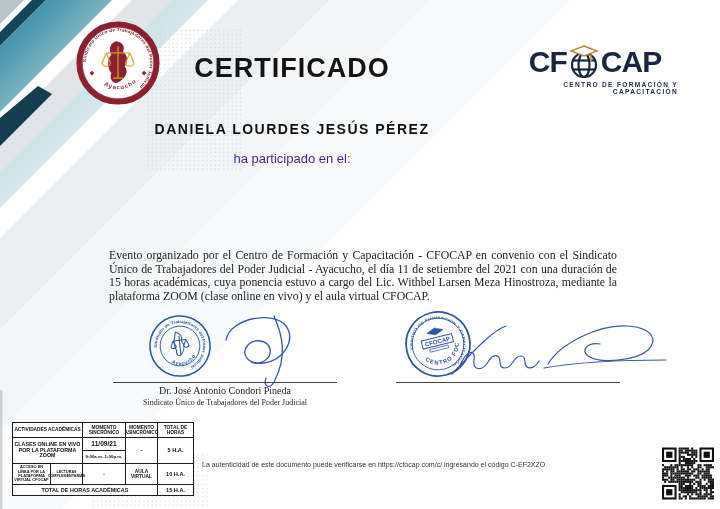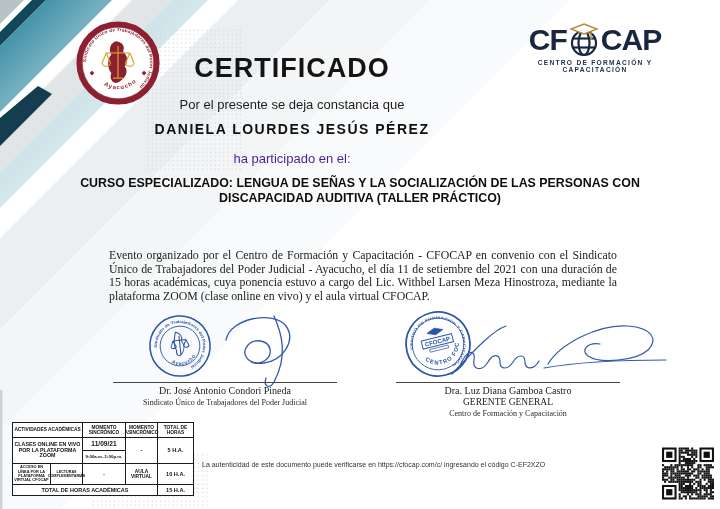--- a/index.html
+++ b/index.html
@@ -17,21 +17,21 @@
   .course{top:176px;left:70px;width:580px;text-align:center;font-size:12.4px;font-weight:bold;
           line-height:14.6px;color:#0d0d0d;}
 
   .bodywrap{left:94px;top:234px;width:538px;}
   .bodytext{font-family:"Liberation Serif",serif;font-size:11.8px;line-height:13.6px;
             text-align:justify;color:#222;margin:15px;}
   .dateline{font-family:"Liberation Serif",serif;font-size:11.5px;font-weight:bold;color:#111;
             text-align:right;margin:4px 0 0 0;}
 
   .seal{left:76px;top:21px;}
-  .logo{left:512px;top:22px;width:166px;text-align:center;}
+  .logo{left:512px;top:44px;width:166px;text-align:right;}
   .logo-row{display:flex;align-items:center;justify-content:center;gap:0;}
   .logo-txt{font-size:30px;font-weight:800;letter-spacing:-1px;color:#18273f;line-height:30px;}
   .logo-tag{margin-top:1px;font-size:6.6px;letter-spacing:1.3px;color:#1d2c49;font-weight:bold;}
 
   .sigline{top:382px;border-top:1px solid #444;height:0;}
   .sigblock{top:385px;text-align:center;font-family:"Liberation Serif",serif;color:#1a1a1a;}
   .sig-name{font-size:10px;}
   .sig-role{font-size:9.5px;margin-top:1px;}
   .sig-org{font-size:8px;margin-top:2px;color:#2a2a2a;}
 
@@ -137,27 +137,22 @@
           <path d="M24,9 v6" fill="none"></path>
           <rect x="23" y="15" width="2.4" height="2.4" fill="#b8893e" stroke="none"></rect>
         </g>
       </svg>
       <span class="logo-txt">CAP</span>
     </div>
     <div class="logo-tag">CENTRO DE FORMACIÓN Y CAPACITACIÓN</div>
   </div>
 
   <div class="abs center title z1">CERTIFICADO</div>
-  <div class="abs center intro z1">Por el presente se deja constancia que</div>
   <div class="abs center recipient z1">DANIELA LOURDES JESÚS PÉREZ</div>
   <div class="abs center participle z1">ha participado en el:</div>
-  <div class="abs course z1">
-    <div>CURSO ESPECIALIZADO: LENGUA DE SEÑAS Y LA SOCIALIZACIÓN DE LAS PERSONAS CON</div>
-    <div>DISCAPACIDAD AUDITIVA (TALLER PRÁCTICO)</div>
-  </div>
 
   <div class="abs bodywrap z1">
     <p class="bodytext">Evento organizado por el Centro de Formación y Capacitación - CFOCAP en convenio con el Sindicato Único de Trabajadores del Poder Judicial - Ayacucho, el día 11 de setiembre del 2021 con una duración de 15 horas académicas, cuya ponencia estuvo a cargo del Lic. Withbel Larsen Meza Hinostroza, mediante la plataforma ZOOM (clase online en vivo) y el aula virtual CFOCAP.</p>
   </div>
 
   <svg class="abs z1" style="left:148px;top:314px;transform:rotate(-6deg);" width="64" height="64" viewBox="0 0 100 100">
     <defs>
       <path id="stLTop" d="M14,50 a36,36 0 1 1 72,0 a36,36 0 1 1 -72,0"></path>
       <path id="stLBot" d="M24,60 A27,27 0 0 0 76,60"></path>
     </defs>
@@ -212,25 +207,20 @@
       <path d="M96,52 C130,46 180,44 218,44"></path>
     </g>
   </svg>
 
   <div class="abs sigline z1" style="left:113px;width:224px;"></div>
   <div class="abs sigline z1" style="left:396px;width:224px;"></div>
 
   <div class="abs sigblock z1" style="left:113px;width:224px;">
     <div class="sig-name">Dr. José Antonio Condori Pineda</div>
     <div class="sig-org">Sindicato Único de Trabajadores del Poder Judicial</div>
-  </div>
-  <div class="abs sigblock z1" style="left:396px;width:224px;">
-    <div class="sig-name">Dra. Luz Diana Gamboa Castro</div>
-    <div class="sig-role">GERENTE GENERAL</div>
-    <div class="sig-org">Centro de Formación y Capacitación</div>
   </div>
 
   <div class="abs hours-table z1">
     <div class="ht-cell h-activ">ACTIVIDADES ACADÉMICAS</div>
     <div class="ht-cell h-sync">MOMENTO SINCRÓNICO</div>
     <div class="ht-cell h-async">MOMENTO ASINCRÓNICO</div>
     <div class="ht-cell h-total">TOTAL DE HORAS</div>
 
     <div class="ht-cell c-act1">CLASES ONLINE EN VIVO POR LA PLATAFORMA ZOOM</div>
     <div class="ht-cell c-date">11/09/21</div>

